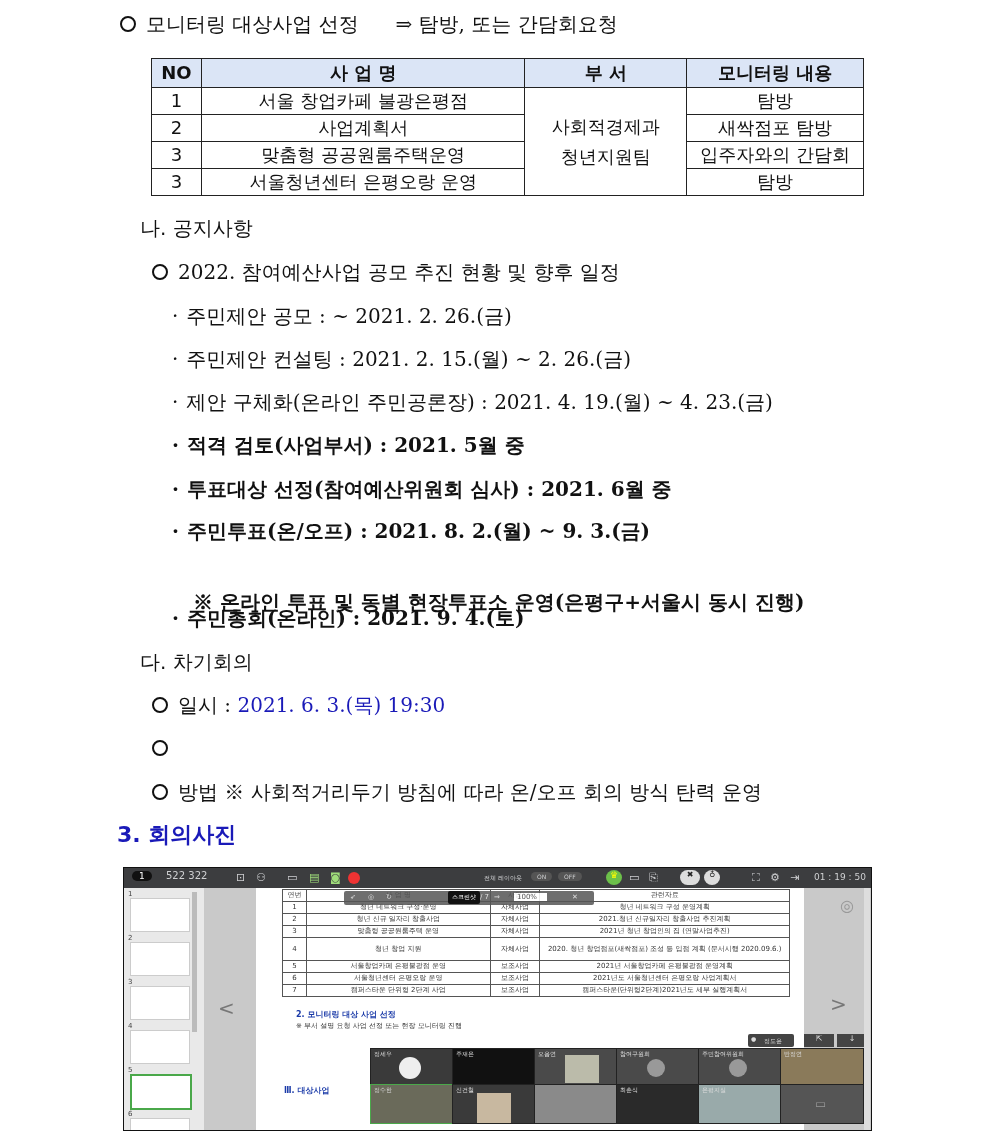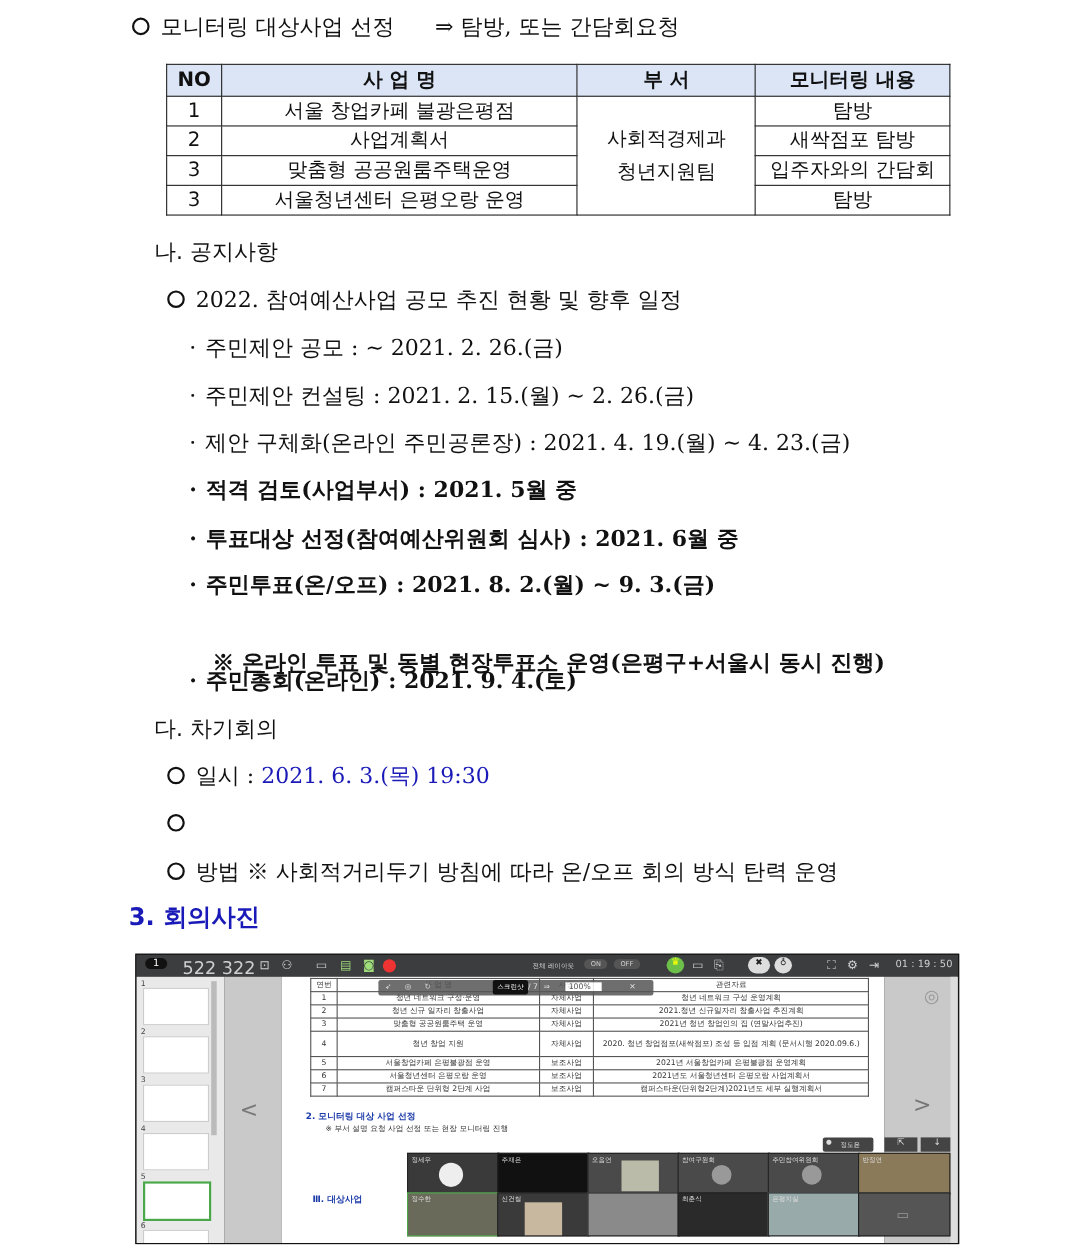--- a/index.html
+++ b/index.html
@@ -109,21 +109,21 @@
 </div>
 <div class="line" style="left:152px;top:779px;">
   <span class="circle"></span><span>방법 ※ 사회적거리두기 방침에 따라 온/오프 회의 방식 탄력 운영</span>
 </div>
 
 <div class="line sans bold blue" style="left:117px;top:822px;font-size:22px;">3. 회의사진</div>
 
 <div class="shot">
   <div class="topbar">
     <span class="it" style="left:8px;top:3px;background:#111;color:#fff;border-radius:8px;padding:0 7px;font-size:9px;">1</span>
-    <span class="it" style="left:42px;font-size:16px;top:2px;">522 322</span>
+    <span class="it" style="left:42px;font-size:10px;top:2px;">522 322</span>
     <span class="it" style="left:112px;">⊡</span>
     <span class="it" style="left:132px;">⚇</span>
     <span class="it" style="left:163px;">▭</span>
     <span class="it" style="left:185px;color:#9fdc7a;">▤</span>
     <span class="it" style="left:206px;color:#9fdc7a;">◙</span>
     <span class="it" style="left:224px;width:12px;height:12px;border-radius:50%;background:#e33;top:4px;"></span>
     <span class="it" style="left:360px;font-size:6px;top:6px;">전체 레이아웃</span>
     <span class="it" style="left:407px;font-size:6px;top:4px;background:#555;border-radius:6px;padding:1px 6px;">ON</span>
     <span class="it" style="left:434px;font-size:6px;top:4px;background:#555;border-radius:6px;padding:1px 6px;">OFF</span>
     <span class="it" style="left:482px;top:2px;width:16px;height:15px;border-radius:50%;background:#6cc04a;color:#ff0;font-size:9px;text-align:center;">♛</span>
@@ -223,21 +223,21 @@
       <span style="position:absolute;left:42px;top:2px;">↻</span>
       <span style="position:absolute;left:110px;top:2px;">⇐</span>
       <span style="position:absolute;left:122px;top:2px;background:#fff;color:#333;padding:0 3px;">5</span>
       <span style="position:absolute;left:136px;top:2px;">/ 7</span>
       <span style="position:absolute;left:150px;top:2px;">⇒</span>
       <span style="position:absolute;left:170px;top:2px;background:#fff;color:#333;padding:0 10px 0 3px;">100%</span>
       <span style="position:absolute;left:228px;top:2px;">✕</span>
     </div>
     <div class="tip">스크린샷</div>
 
-    <div style="position:absolute;left:22px;top:121px;font-size:8px;font-weight:bold;color:#1a3aa8;">2. 모니터링 대상 사업 선정</div>
+    <div style="position:absolute;left:40px;top:121px;font-size:8px;font-weight:bold;color:#1a3aa8;">2. 모니터링 대상 사업 선정</div>
     <div style="position:absolute;left:40px;top:133px;font-size:7px;color:#333;">※ 부서 설명 요청 사업 선정 또는 현장 모니터링 진행</div>
     <div style="position:absolute;left:28px;top:197px;font-size:8px;font-weight:bold;color:#1a3aa8;">Ⅲ. 대상사업</div>
 
     <div style="position:absolute;left:492px;top:146px;width:46px;height:13px;background:#444;color:#ddd;font-size:6px;border-radius:2px;">
       <span style="position:absolute;left:3px;top:1px;">●</span>
       <span style="position:absolute;left:16px;top:3px;">정도윤</span>
     </div>
   </div>
 
   <div class="grayarea2">

